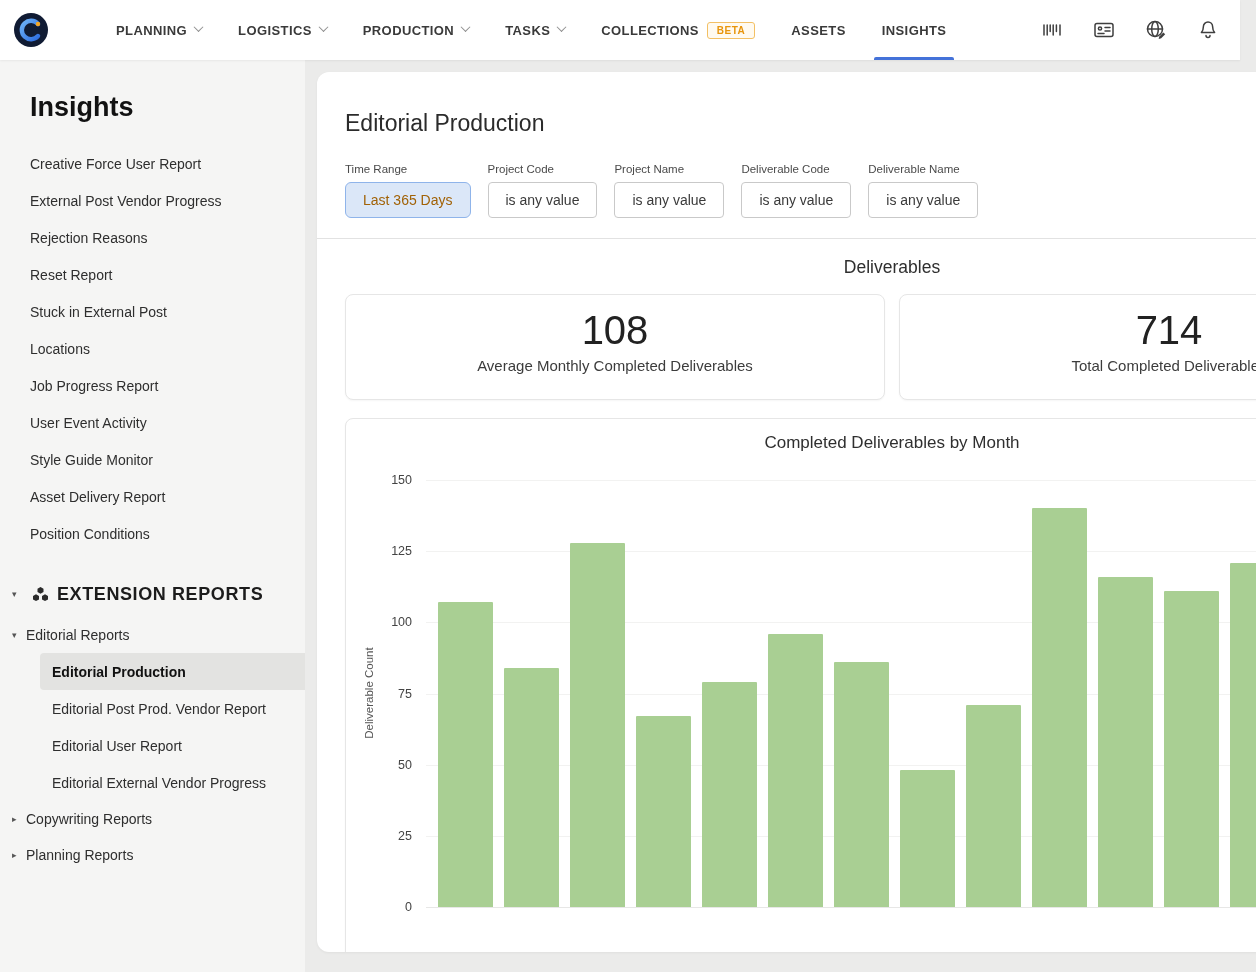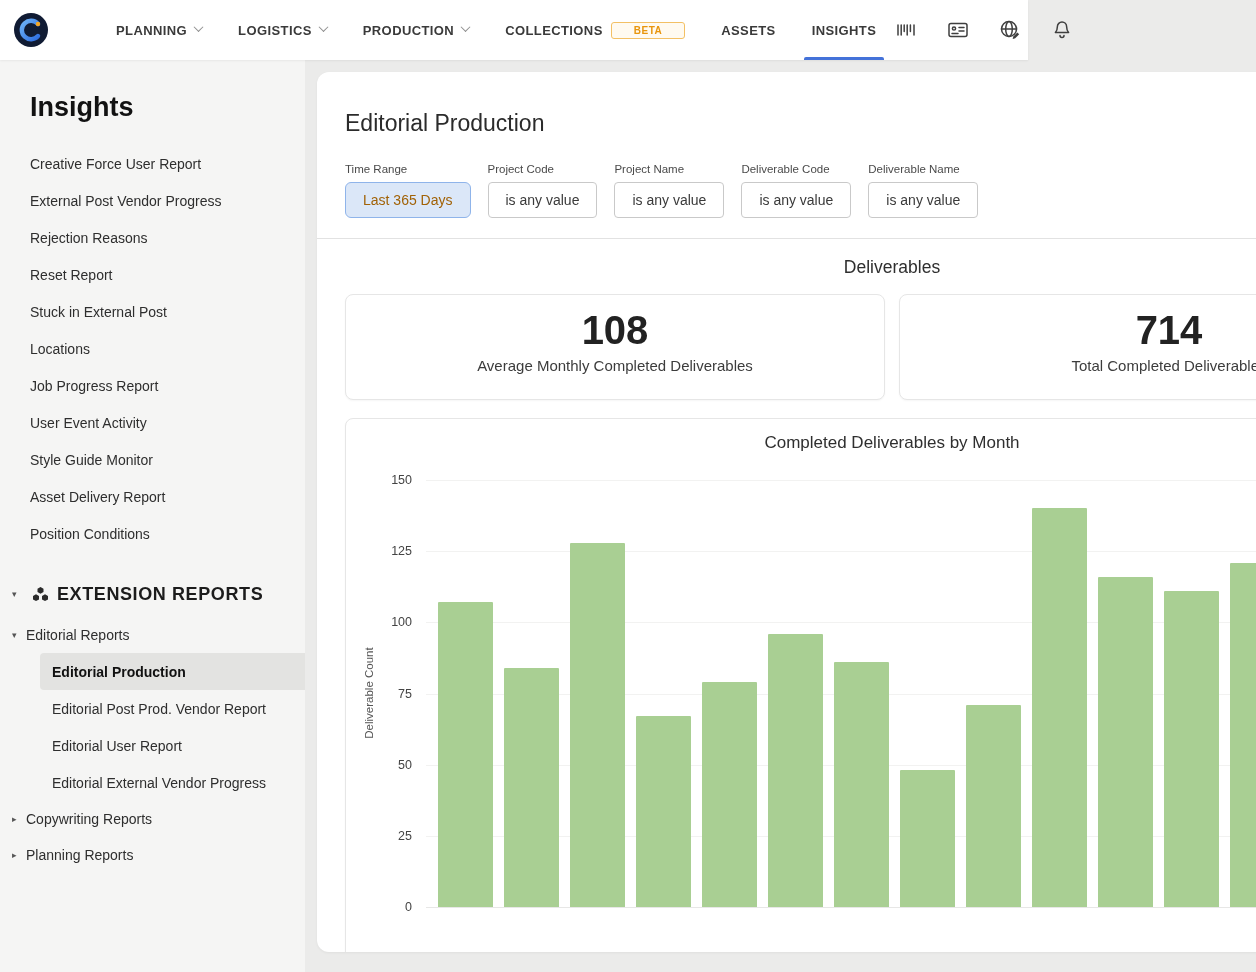--- a/index.html
+++ b/index.html
@@ -6,21 +6,21 @@
   html,body { width:1256px; height:972px; overflow:hidden; }
   body {
     font-family: "Liberation Sans", "DejaVu Sans", sans-serif;
     background:#ebebea;
     position:relative;
     color:#2e2e2e;
   }
 
   
   .topnav {
-    position:absolute; top:0; left:0; width:1028px; height:60px;
+    position:absolute; top:0; left:0; width:1240px; height:60px;
     background:#ffffff; display:flex; align-items:center;
     box-shadow:0 1px 2px rgba(0,0,0,.06); z-index:20;
   }
   .logo { margin-left:14px; width:34px; height:34px; flex:0 0 auto; cursor:pointer; }
   .nav-items { display:flex; align-items:stretch; height:60px; margin-left:50px; }
   .nav-item {
     display:flex; align-items:center; position:relative;
     padding:0 18px; cursor:pointer;
     font-size:13px; font-weight:700; letter-spacing:.4px; color:#3a3a3a;
   }
@@ -28,21 +28,21 @@
     width:7px; height:7px; border-right:1.6px solid #8f8f8f; border-bottom:1.6px solid #8f8f8f;
     transform:rotate(45deg) translate(-1px,-1px); display:inline-block; margin-left:8px; margin-top:-4px;
   }
   .nav-item.active::after {
     content:""; position:absolute; left:10px; right:10px; bottom:0; height:3px;
     background:#4472d9; border-radius:2px 2px 0 0;
   }
   .beta-badge {
     font-size:10px; font-weight:700; letter-spacing:.5px; color:#e8950c;
     border:1px solid #f3c064; background:#fffaf0; border-radius:3px;
-    padding:2px 22px; margin-left:8px;
+    padding:2px 9px; margin-left:8px;
   }
   .nav-icons { margin-left:auto; display:flex; align-items:center; gap:28px; padding-right:20px; }
   .nav-icon { width:24px; height:24px; cursor:pointer; display:flex; align-items:center; justify-content:center; }
   .nav-icon svg { stroke:#3f3f3f; fill:none; stroke-width:1.5; stroke-linecap:round; stroke-linejoin:round; }
 
   
   .sidebar {
     position:absolute; top:60px; left:0; width:305px; height:912px;
     background:#f5f5f4; overflow:hidden;
   }
@@ -93,21 +93,21 @@
   }
   .divider { height:1px; background:#e2e2e2; width:100%; }
   .card-body { padding:18px 28px 0 28px; }
   .section-title { font-size:17.5px; font-weight:400; color:#2f2f2f; text-align:center; margin-bottom:16px; }
 
   .kpi-row { display:flex; gap:14px; }
   .kpi-card {
     flex:1; height:106px; background:#fff; border:1px solid #e6e6e6; border-radius:8px;
     box-shadow:0 1px 2px rgba(0,0,0,.04); text-align:center; padding-top:12px;
   }
-  .kpi-value { font-size:40px; font-weight:700; color:#222; line-height:1.15; }
+  .kpi-value { font-size:40px; font-weight:400; color:#222; line-height:1.15; }
   .kpi-label { font-size:15px; color:#3c3c3c; margin-top:4px; }
 
   .chart-card {
     margin-top:18px; height:600px; background:#fff;
     border:1px solid #e6e6e6; border-radius:8px;
     box-shadow:0 1px 2px rgba(0,0,0,.04); position:relative;
   }
   .chart-title { font-size:17px; font-weight:400; color:#2f2f2f; text-align:center; padding-top:14px; }
   .ylabel {
     position:absolute; left:23px; top:274px; transform:translate(-50%,-50%) rotate(-90deg);
@@ -147,20 +147,24 @@
     <div class="nav-item">
       <span>PLANNING</span>
       <span class="chev"></span>
     </div>
     <div class="nav-item">
       <span>LOGISTICS</span>
       <span class="chev"></span>
     </div>
     <div class="nav-item">
       <span>PRODUCTION</span>
+      <span class="chev"></span>
+    </div>
+    <div class="nav-item">
+      <span>TASKS</span>
       <span class="chev"></span>
     </div>
     <div class="nav-item">
       <span>COLLECTIONS</span>
       <span class="beta-badge">BETA</span>
     </div>
     <div class="nav-item">
       <span>ASSETS</span>
     </div>
     <div class="nav-item active">

